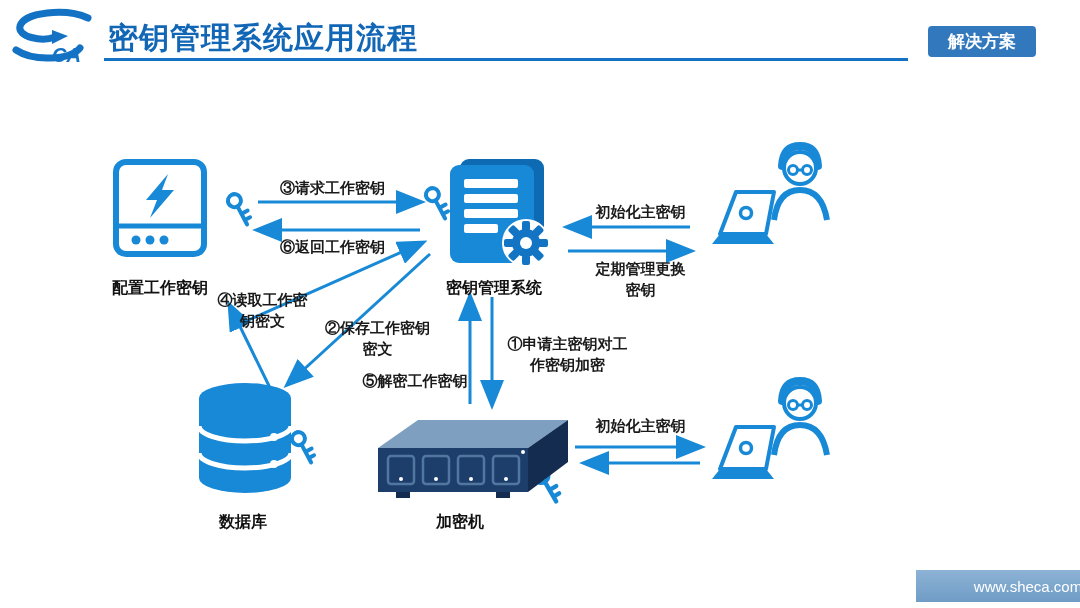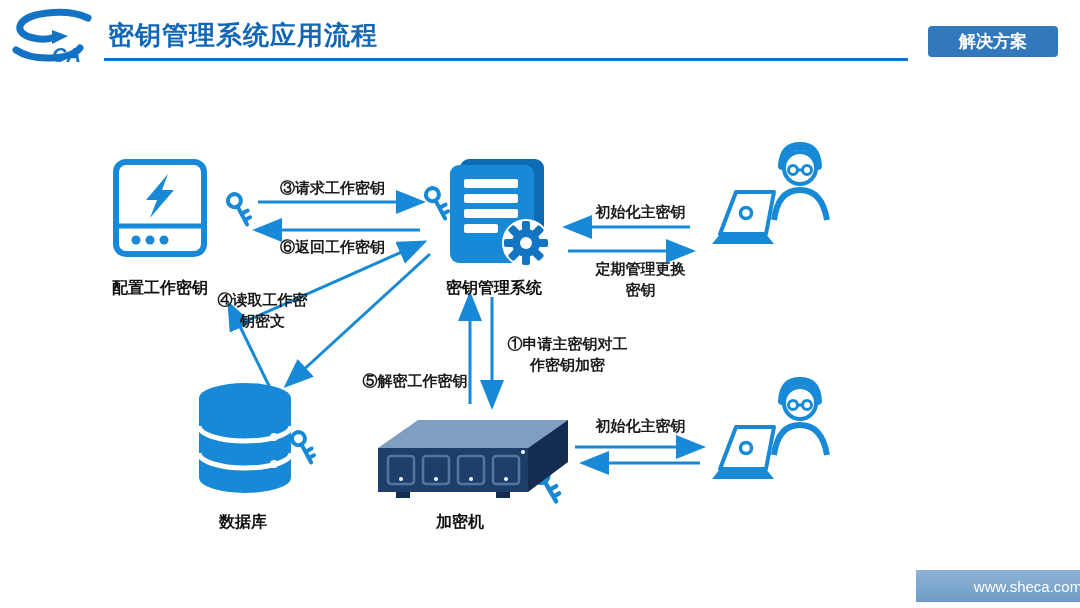--- a/index.html
+++ b/index.html
@@ -1,19 +1,19 @@
 <!DOCTYPE html>
 <html><head>
 <meta charset="utf-8">
 <style>
   html,body{margin:0;padding:0;background:#ffffff;font-family:"Liberation Sans",sans-serif;}
   .stage{position:relative;width:1080px;height:608px;background:#ffffff;overflow:hidden;}
-  .page-title{position:absolute;left:108px;top:18px;font-size:26px;font-weight:bold;color:#1266b6;letter-spacing:1px;}
+  .page-title{position:absolute;left:108px;top:18px;font-size:30px;font-weight:bold;color:#1266b6;letter-spacing:1px;}
   .title-line{position:absolute;left:104px;top:58px;width:804px;height:3px;background:#1472c4;}
-  .solution-badge{position:absolute;left:928px;top:26px;width:130px;height:31px;background:#3178bd;color:#ffffff;
+  .solution-badge{position:absolute;left:928px;top:26px;width:108px;height:31px;background:#3178bd;color:#ffffff;
     font-size:17px;font-weight:bold;display:flex;align-items:center;justify-content:center;border-radius:4px;}
   .footer-badge{position:absolute;left:916px;top:570px;width:164px;height:32px;
     background:linear-gradient(180deg,#8db3d6,#6f9cc6);color:#ffffff;font-size:15px;
     display:flex;align-items:center;justify-content:center;padding-left:30px;}
   .flow-label{position:absolute;font-size:15px;font-weight:bold;color:#1a1a1a;text-align:center;
     white-space:pre-line;line-height:1.4;}
   .node-label{position:absolute;font-size:16px;font-weight:bold;color:#111111;text-align:center;}
   .overlay{position:absolute;left:0;top:0;pointer-events:none;}
   .icon{position:absolute;}
   .key-icon{position:absolute;transform:rotate(-28deg);}
@@ -185,18 +185,20 @@
     </svg>
   </div>
 
   <div class="flow-label" style="left:255px;top:177px;width:155px;">③请求工作密钥</div>
   <div class="flow-label" style="left:255px;top:236px;width:155px;">⑥返回工作密钥</div>
   <div class="flow-label" style="left:578px;top:201px;width:125px;">初始化主密钥</div>
   <div class="flow-label" style="left:205px;top:289px;width:115px;">④读取工作密
 钥密文</div>
   <div class="flow-label" style="left:578px;top:258px;width:125px;">定期管理更换
 密钥</div>
+  <div class="flow-label" style="left:315px;top:317px;width:125px;">②保存工作密钥
+密文</div>
   <div class="flow-label" style="left:355px;top:370px;width:120px;">⑤解密工作密钥</div>
   <div class="flow-label" style="left:500px;top:333px;width:135px;">①申请主密钥对工
 作密钥加密</div>
   <div class="flow-label" style="left:583px;top:415px;width:115px;">初始化主密钥</div>
 
 </div>
 
 </body></html>

